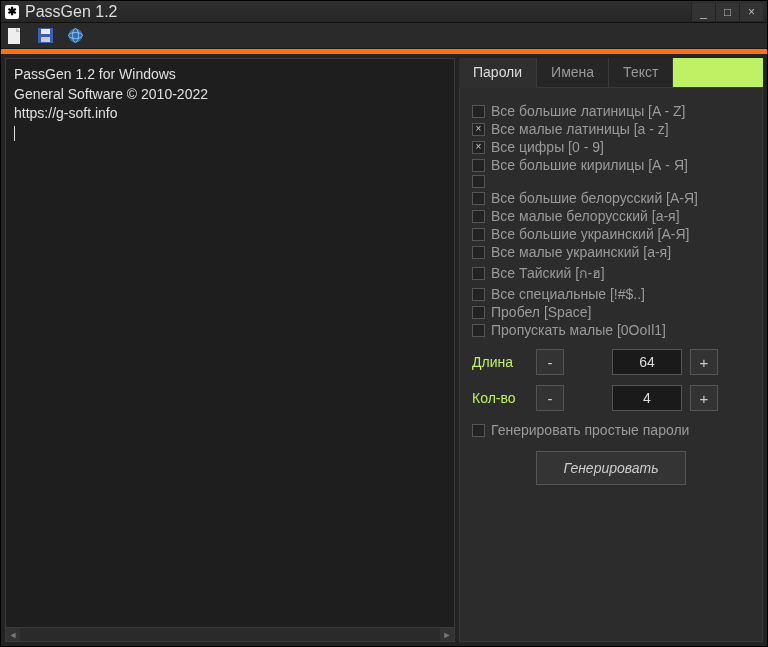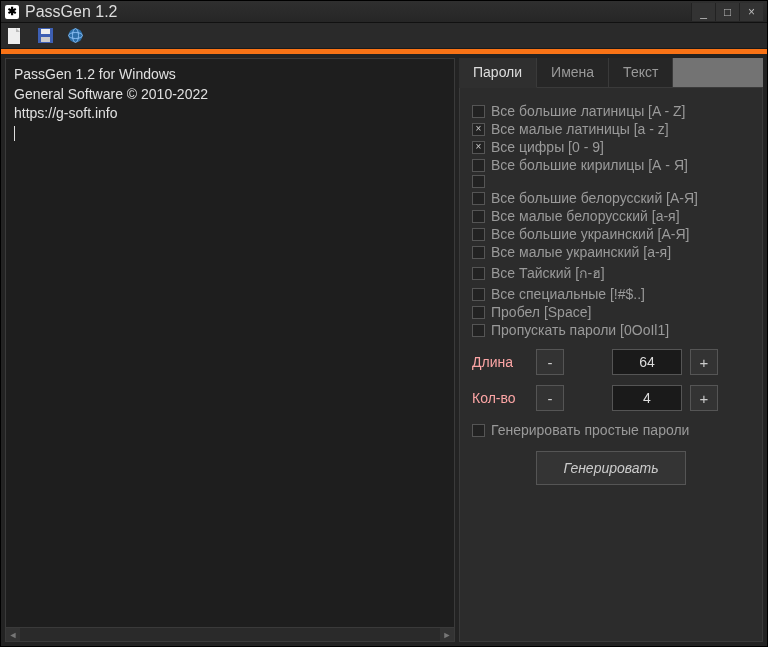--- a/index.html
+++ b/index.html
@@ -107,21 +107,21 @@
   .right-pane {
     width:304px;
     margin:4px 4px 4px 2px;
     display:flex;
     flex-direction:column;
   }
   .tabs {
     display:flex;
     height:30px;
     border-bottom:1px solid #3a3a3a;
-    background:#737373;
+    background:#bef264;
   }
   .tab {
     padding:6px 14px 5px 14px;
     color:#999;
     font-size:14px;
     border-right:1px solid #3a3a3a;
     background:#262626;
   }
   .tab.active {
     background:#2f2f2f;
@@ -154,21 +154,21 @@
     font-size:10px; line-height:1;
     color:#ccc;
   }
   .steppers { margin-top:10px; }
   .stepper-row {
     display:flex;
     align-items:center;
     gap:8px;
     margin:10px 0;
   }
-  .stepper-row .lbl { width:56px; font-size:14px; color:#fca5a5; }
+  .stepper-row .lbl { width:56px; font-size:14px; color:#bef264; }
   .step-btn {
     width:28px; height:26px;
     background:#333;
     border:1px solid #555;
     color:#ccc;
     display:flex;align-items:center;justify-content:center;
     font-size:15px;
   }
   .step-val {
     width:70px; height:26px;
@@ -295,21 +295,21 @@
             <div class="check-row">
               <div class="check-box"></div>
               <span>Все специальные [!#$..]</span>
             </div>
             <div class="check-row">
               <div class="check-box"></div>
               <span>Пробел [Space]</span>
             </div>
             <div class="check-row">
               <div class="check-box"></div>
-              <span>Пропускать пароли [0OoIl1]</span>
+              <span>Пропускать малые [0OoIl1]</span>
             </div>
           </div>
 
         <div class="steppers">
           <div class="stepper-row">
             <div class="lbl">Длина</div>
             <div class="step-btn">-</div>
             <div class="step-val">64</div>
             <div class="step-btn">+</div>
           </div>

